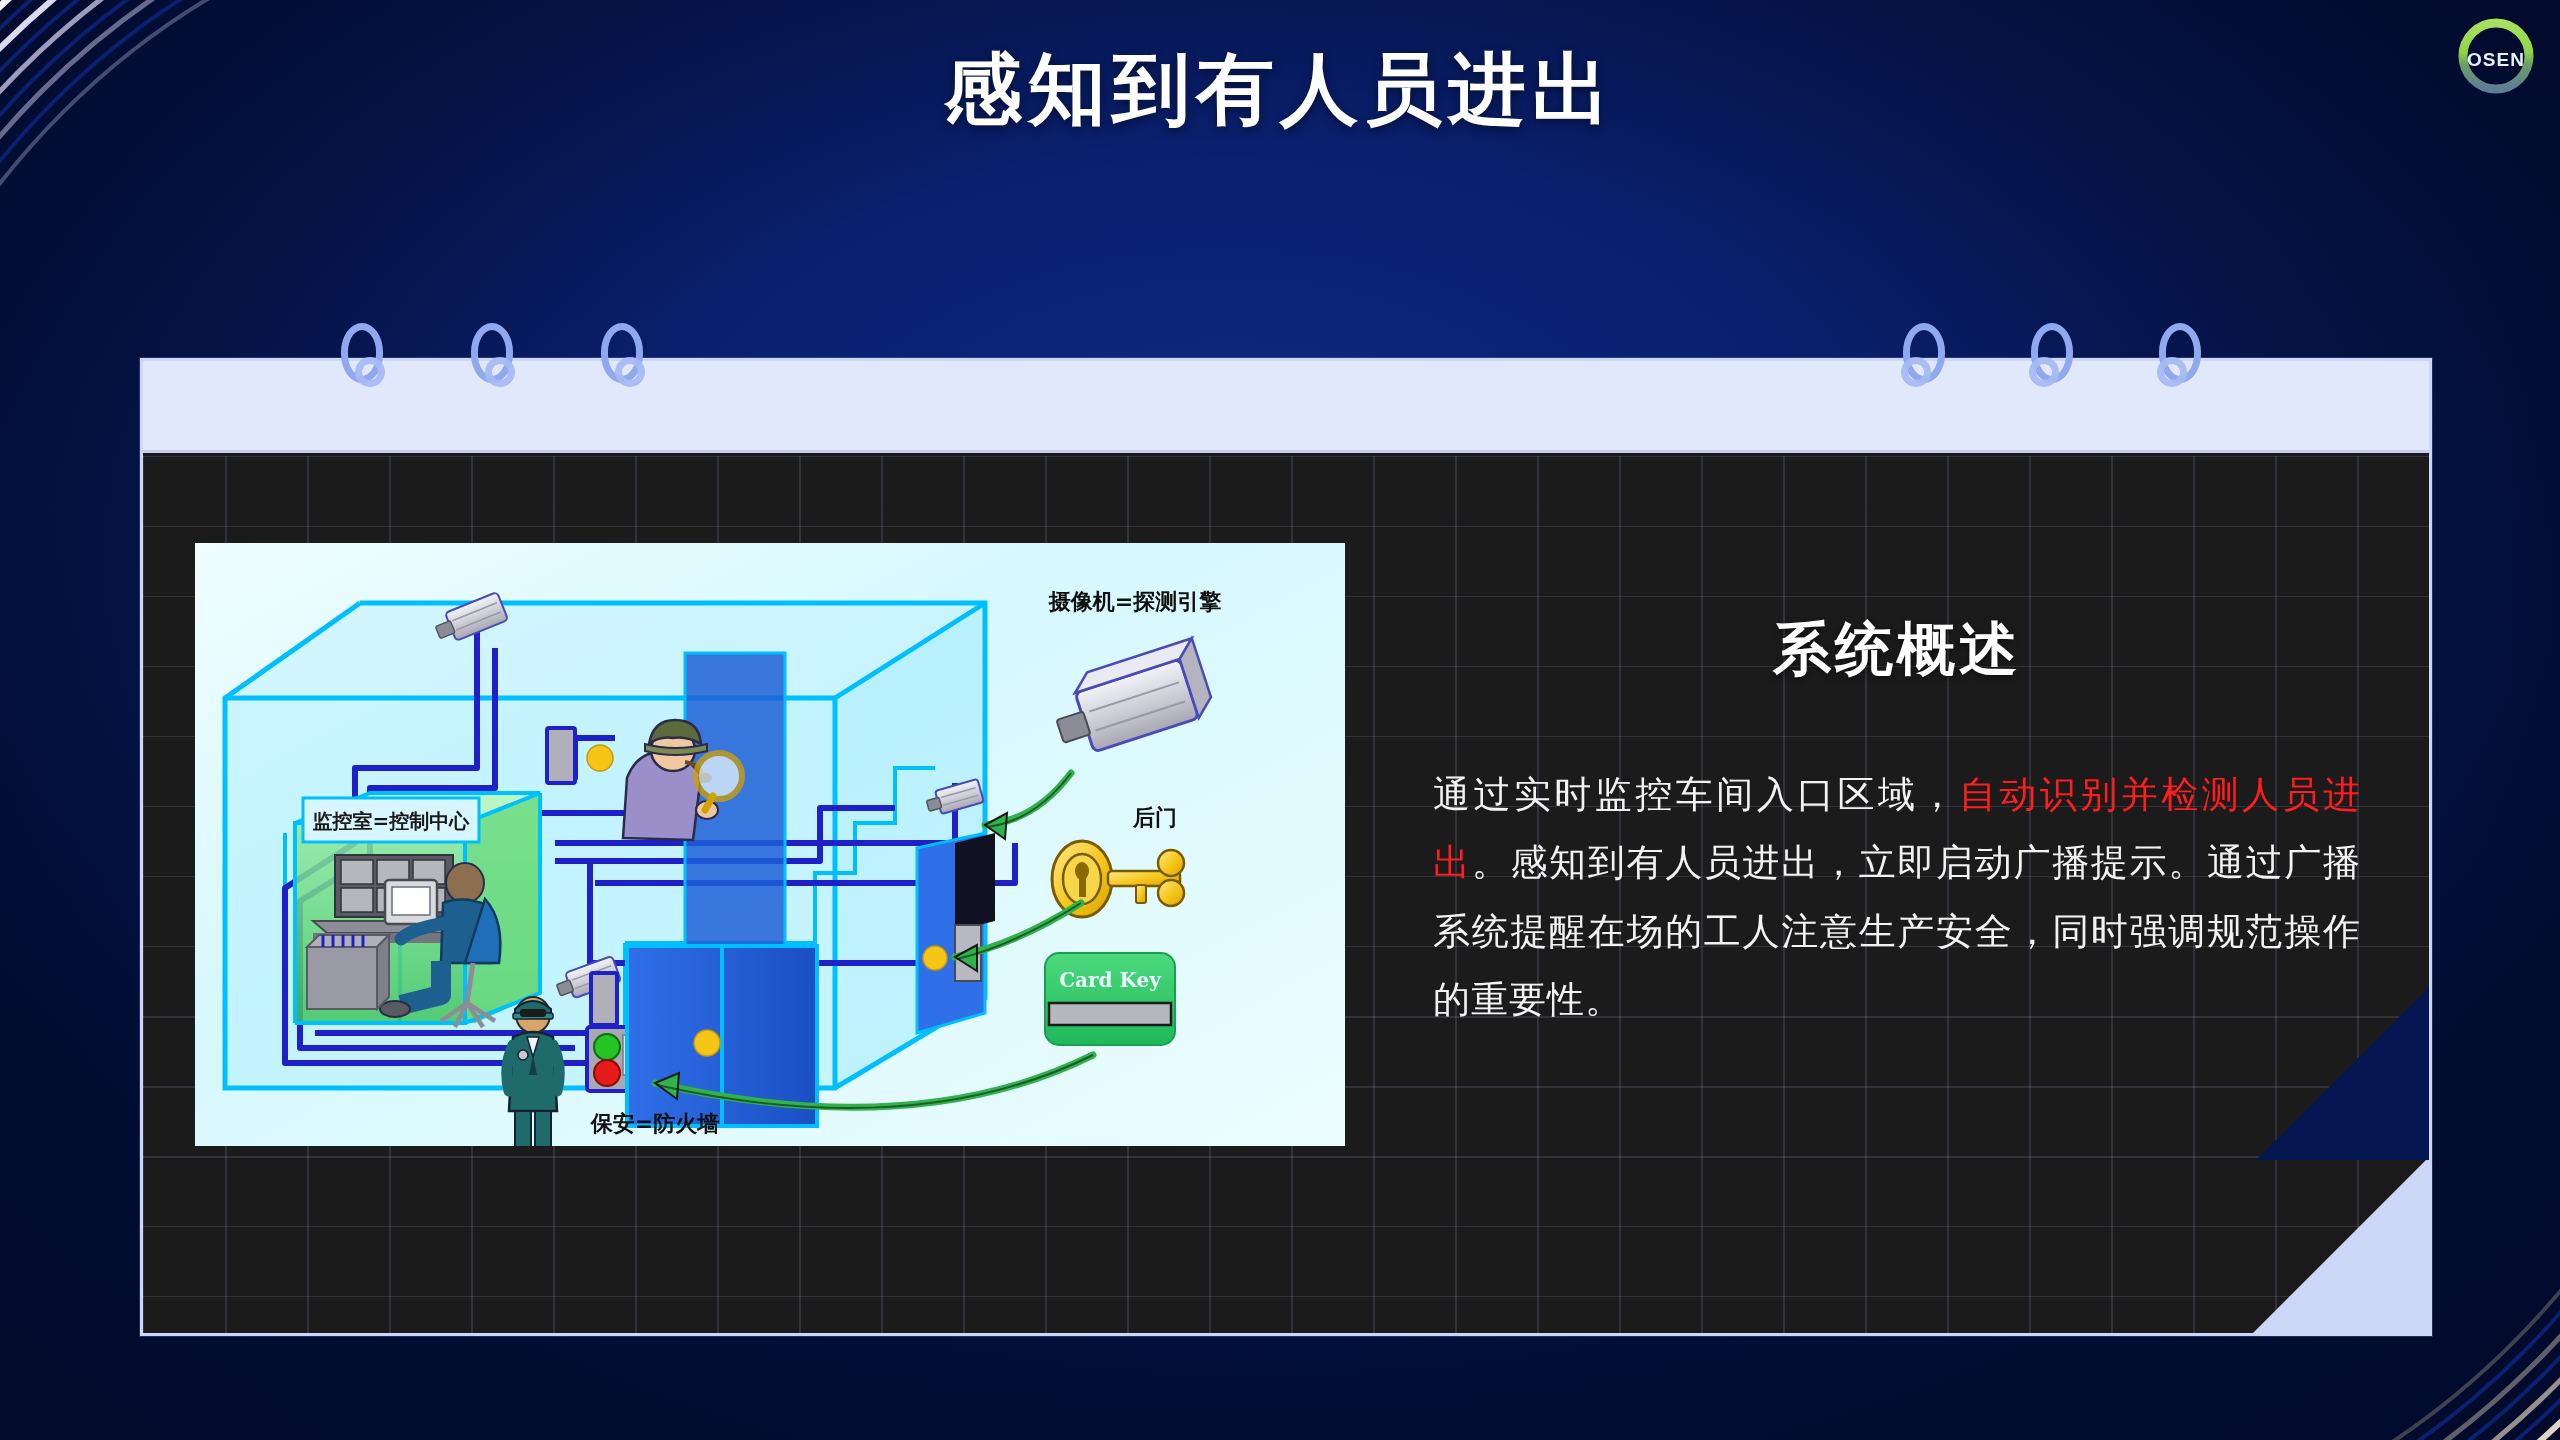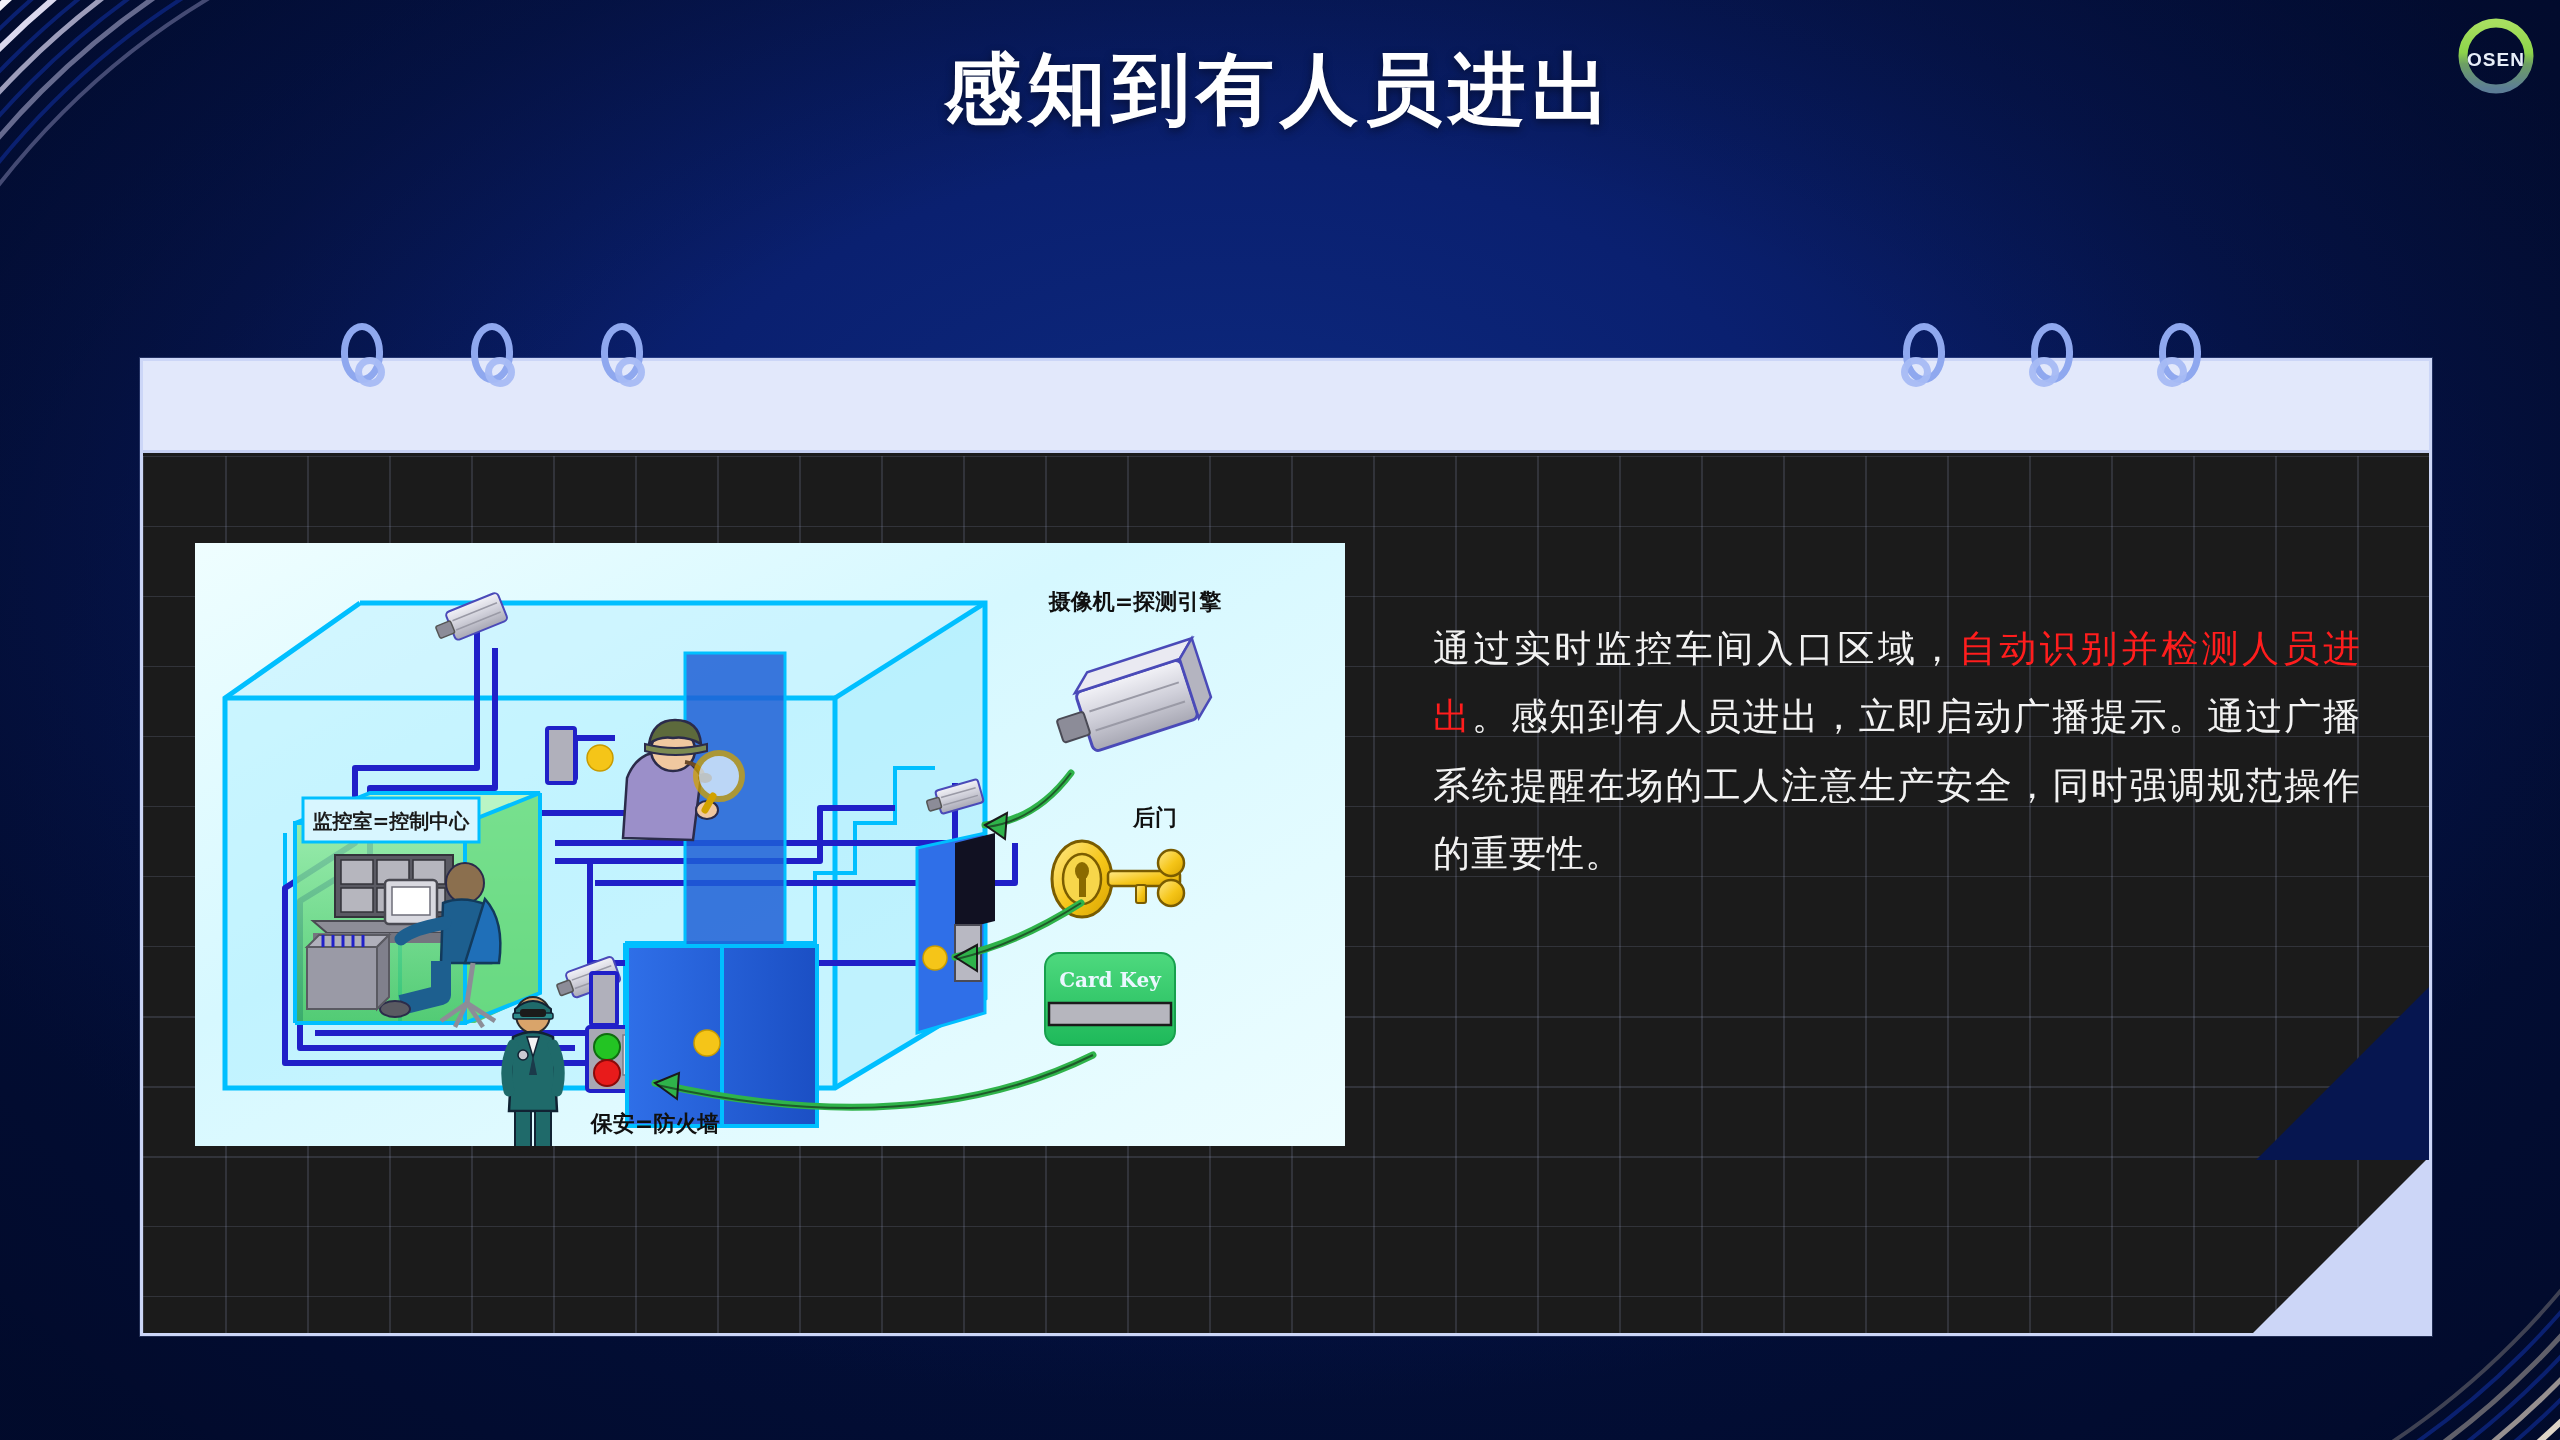--- a/index.html
+++ b/index.html
@@ -508,20 +508,21 @@
           <path d="M 898 512 Q 720 600 462 542"></path>
         </g>
 
         <text x="940" y="66" text-anchor="middle" font-family="DejaVu Sans, sans-serif" font-size="22" font-weight="700" fill="#101010">摄像机=探测引擎</text>
         <text x="960" y="282" text-anchor="middle" font-family="DejaVu Sans, sans-serif" font-size="22" font-weight="700" fill="#101010">后门</text>
         <text x="460" y="588" text-anchor="middle" font-family="DejaVu Sans, sans-serif" font-size="22" font-weight="700" fill="#101010">保安=防火墙</text>
       </svg>
     </div>
 
     <div class="panel">
+      <div class="panel-title">系统概述</div>
       <div class="panel-body">
         <span>通过实时监控车间入口区域，</span><span class="hl">自动识别并检测人员进出</span><span>。感知到有人员进出，立即启动广播提示。通过广播系统提醒在场的工人注意生产安全，同时强调规范操作的重要性。</span>
       </div>
     </div>
 
     <div class="cut-corner">
       <div class="cut-corner-inner"></div>
     </div>
   </div>
 </div>

